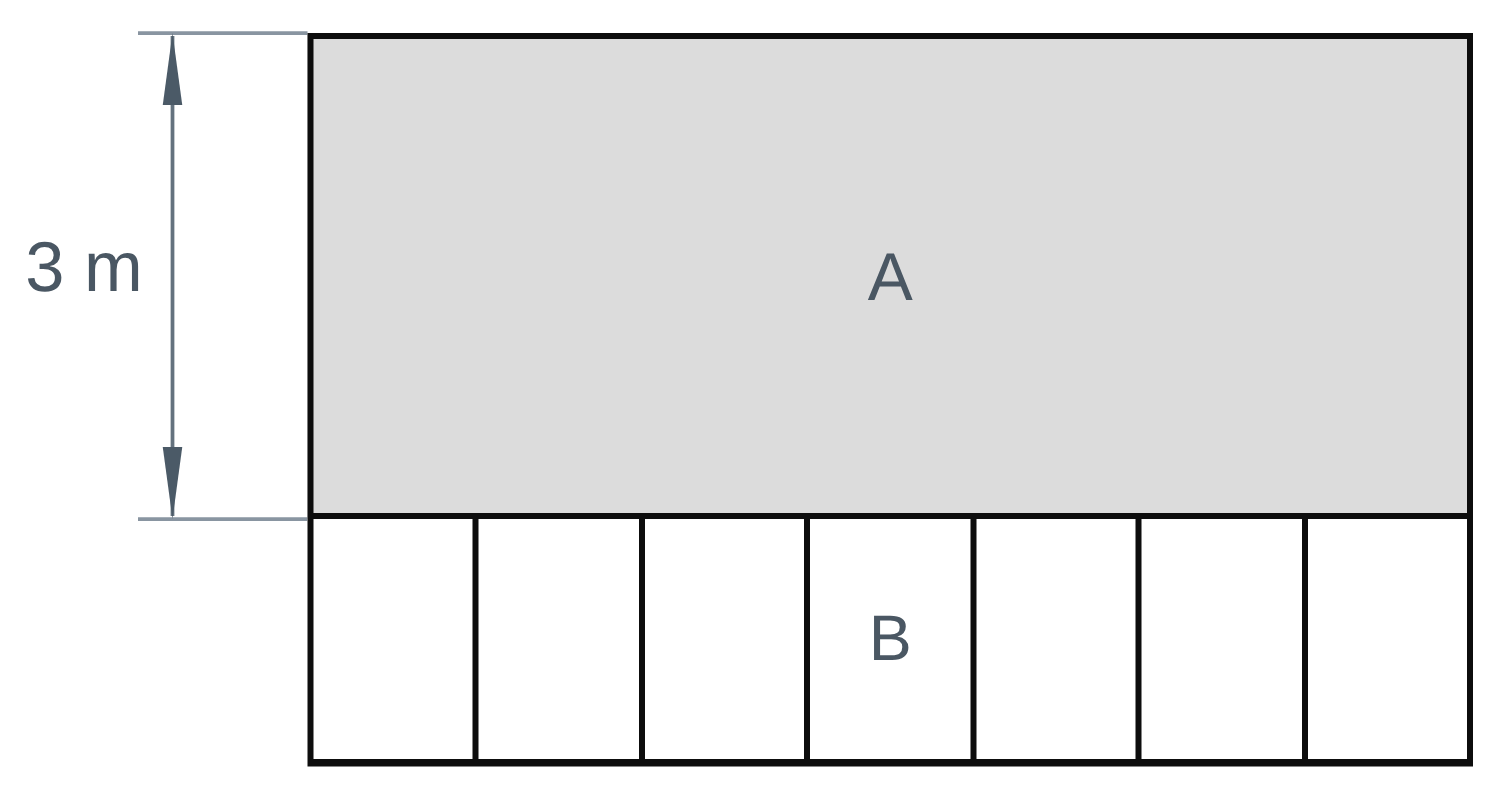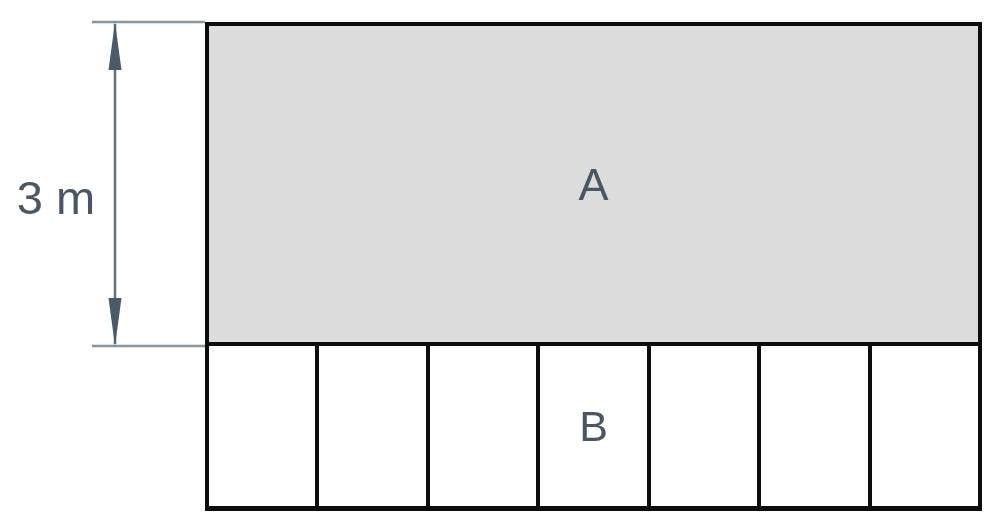--- a/index.html
+++ b/index.html
@@ -56,21 +56,21 @@
     position: absolute;
     left: 88px; top: 18px;
     width: 124px; height: 332px;
   }
   .ext-line  { stroke: var(--extline, #8995a1); stroke-width: 2.5; }
   .dim-line  { stroke: var(--dimline, #64727e); stroke-width: 2.5; }
   .arrowhead { fill: var(--arrow, #4b5a67); }
 
   .dim-label {
     position: absolute;
-    left: 8px; top: 172px;
+    left: 8px; top: 152px;
     width: 96px;
     text-align: center;
     font-size: 47px;
     color: var(--label, #4a5763);
     line-height: 1.1;
     white-space: nowrap;
   }
 </style>
 </head>
 <body>

